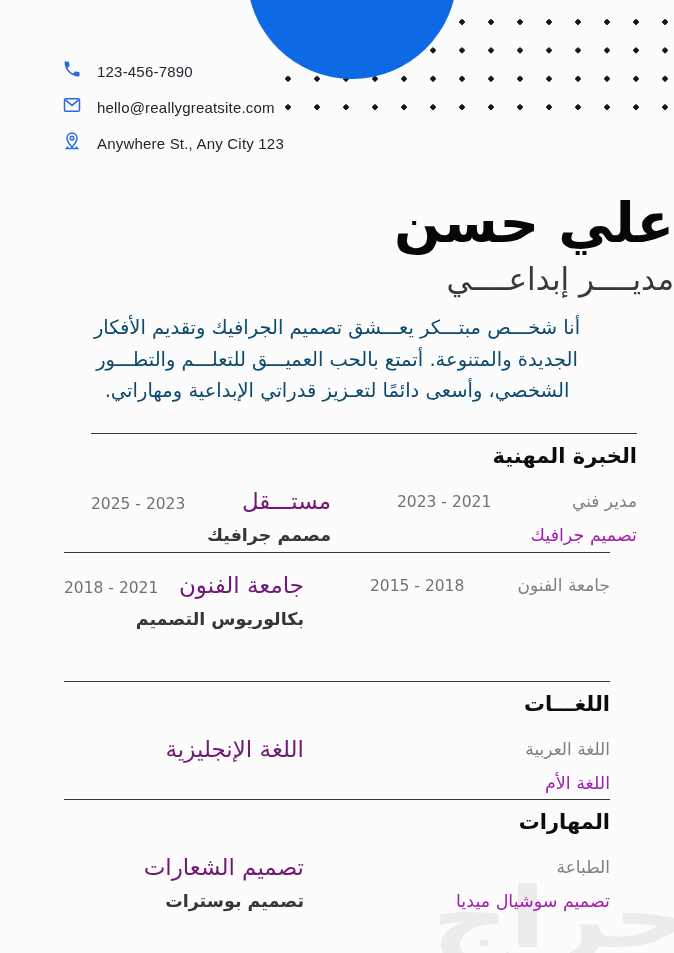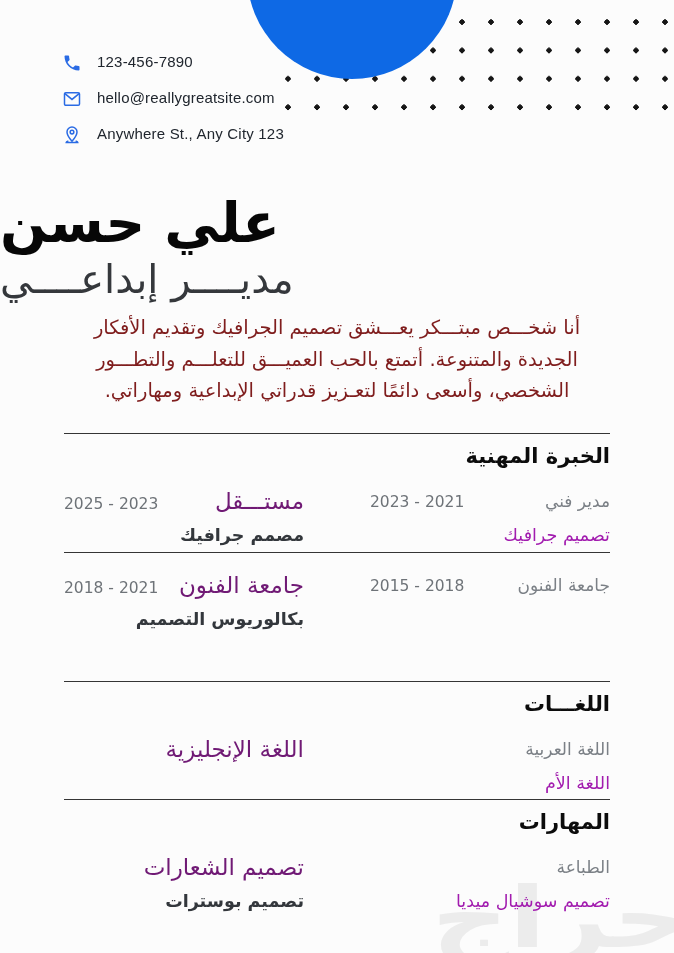--- a/index.html
+++ b/index.html
@@ -19,41 +19,41 @@
     border-radius:50%;z-index:2;
   }
   .watermark{
     position:absolute;right:-16px;bottom:-14px;z-index:0;
     font-size:84px;font-weight:700;color:#ececec;
     transform:scaleX(1.28);transform-origin:right center;
     letter-spacing:3px;direction:rtl;white-space:nowrap;
   }
   
   .contact{position:absolute;left:62px;top:53px;z-index:3;}
-  .contact-row{display:flex;align-items:flex-start;height:36px;gap:15px;}
+  .contact-row{display:flex;align-items:center;height:36px;gap:15px;}
   .contact-row svg{width:20px;height:20px;flex:0 0 auto;}
   .contact-text{font-size:15px;color:#20262e;font-family:"Liberation Sans",sans-serif;letter-spacing:.2px;}
   
-  .cv-header{position:absolute;top:190px;left:0;width:674px;text-align:left;z-index:3;direction:rtl;}
+  .cv-header{position:absolute;top:190px;left:0;width:674px;text-align:right;z-index:3;direction:rtl;}
   .person-name{font-size:55px;line-height:66px;font-weight:700;color:#070707;}
-  .job-title{font-size:40px;line-height:46px;font-weight:400;color:#35383c;}
+  .job-title{font-size:31px;line-height:46px;font-weight:400;color:#35383c;}
   .summary{position:absolute;top:312px;left:64px;width:546px;text-align:center;z-index:3;direction:rtl;}
-  .summary-line{font-size:19.5px;line-height:31.5px;color:#7f1d1d;}
+  .summary-line{font-size:19.5px;line-height:31.5px;color:#0c4a6e;}
   
   .section{position:absolute;left:64px;width:546px;z-index:3;direction:rtl;border-top:1.6px solid #353535;}
   .section-heading{font-size:21px;font-weight:700;color:#0c0c0c;margin-top:9px;text-align:right;line-height:26px;}
   .entries{display:flex;justify-content:space-between;margin-top:20px;}
   .entry{width:240px;}
   .entry-head{display:flex;justify-content:space-between;align-items:baseline;min-height:26px;}
   .entry-title{font-size:17px;color:#7b8086;line-height:24px;}
   .entry-date{font-size:15.5px;color:#6e7378;direction:ltr;unicode-bidi:embed;}
   .entry-sub{font-size:17.5px;color:#a21caf;margin-top:8px;text-align:right;line-height:24px;}
   .entry.alt .entry-title{font-size:23px;color:#701a75;}
   .entry.alt .entry-sub{font-weight:700;color:#33373c;}
-  .sec-1{top:433px;}.sec-2{top:552px;}.sec-3{top:681px;}.sec-4{top:799px;}
+  .sec-1{top:433px;margin-left:27px;}.sec-2{top:552px;}.sec-3{top:681px;}.sec-4{top:799px;}
 </style>
 </head>
 <body>
 
 <div class="watermark">حراج</div>
 <div class="dot-grid"></div>
 <div class="blue-circle" style="background:#0e69e5;"></div>
 
 <div class="contact">
   <div class="contact-row">

